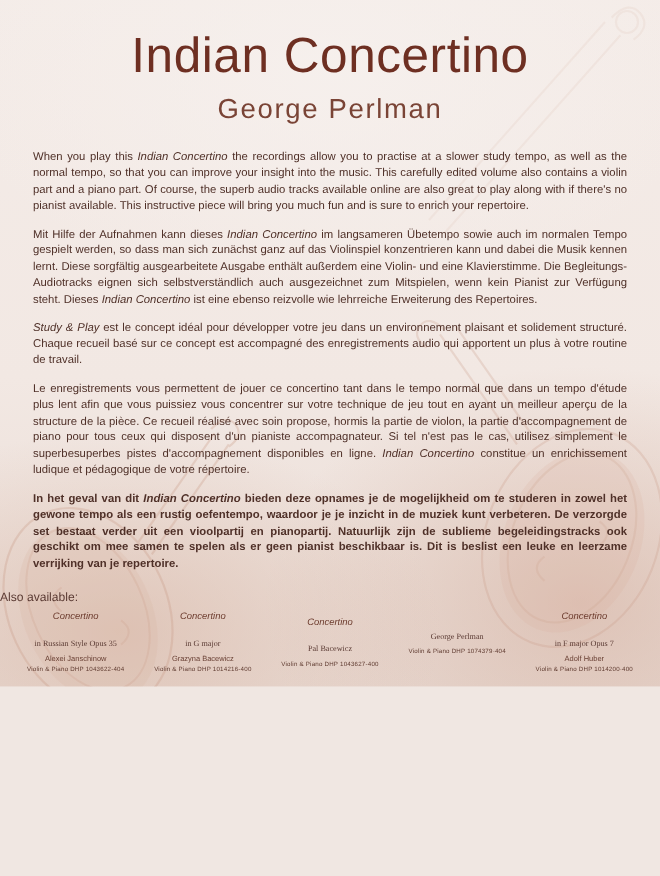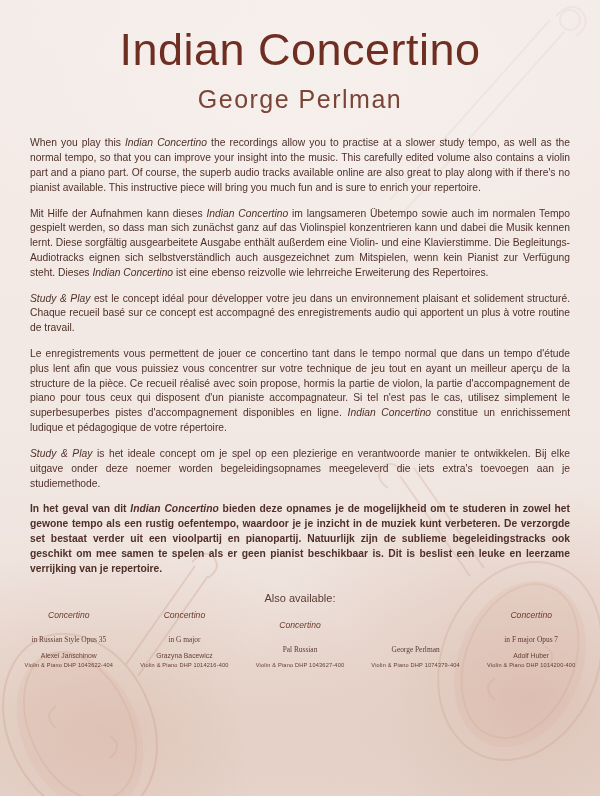--- a/index.html
+++ b/index.html
@@ -10,21 +10,21 @@
     width: 600px;
     height: 796px;
     background: #f0e7e2;
     font-family: "Liberation Sans", sans-serif;
     color: #5a3a33;
     overflow: hidden;
   }
   .page {
     position: relative;
     width: 600px;
-    height: 796px;
+    height: 624px;
     background:
       radial-gradient(ellipse 420px 260px at 18% 92%, rgba(214,178,160,0.55) 0%, rgba(240,231,226,0) 70%),
       radial-gradient(ellipse 400px 300px at 88% 88%, rgba(208,168,150,0.50) 0%, rgba(240,231,226,0) 72%),
       radial-gradient(ellipse 500px 300px at 50% 10%, rgba(246,240,237,0.9) 0%, rgba(238,227,221,0) 70%),
       linear-gradient(180deg, #f4ece8 0%, #f2e8e3 55%, #e9dbd4 100%);
     overflow: hidden;
   }
   
   .bg-violin {
     position: absolute;
@@ -82,31 +82,30 @@
     text-align: justify;
     color: #4f3028;
   }
   .para {
     margin: 0 0 11px 0;
   }
   .para:last-child { margin-bottom: 0; font-weight: bold; }
   .it { font-style: italic; }
 
   .also-available {
-    text-align: center;
     font-size: 11px;
     color: #5a3a33;
     margin-top: 16px;
     margin-bottom: 6px;
   }
 
   .editions {
     display: flex;
     justify-content: center;
-    align-items: flex-end;
+    align-items: center;
     gap: 6px;
     margin: 0 14px;
   }
   .edition {
     flex: 1 1 0;
     text-align: center;
     color: #5a3a33;
     padding: 0 2px;
   }
   .ed-title {
@@ -181,42 +180,41 @@
 
   <div class="content">
     <h1 class="title">Indian Concertino</h1>
     <h2 class="composer">George Perlman</h2>
 
     <div class="body-text">
       <p class="para">When you play this <span class="it">Indian Concertino</span> the recordings allow you to practise at a slower study tempo, as well as the normal tempo, so that you can improve your insight into the music. This carefully edited volume also contains a violin part and a piano part. Of course, the superb audio tracks available online are also great to play along with if there's no pianist available. This instructive piece will bring you much fun and is sure to enrich your repertoire.</p>
       <p class="para">Mit Hilfe der Aufnahmen kann dieses <span class="it">Indian Concertino</span> im langsameren Übetempo sowie auch im normalen Tempo gespielt werden, so dass man sich zunächst ganz auf das Violinspiel konzentrieren kann und dabei die Musik kennen lernt. Diese sorgfältig ausgearbeitete Ausgabe enthält außerdem eine Violin- und eine Klavierstimme. Die Begleitungs-Audiotracks eignen sich selbstverständlich auch ausgezeichnet zum Mitspielen, wenn kein Pianist zur Verfügung steht. Dieses <span class="it">Indian Concertino</span> ist eine ebenso reizvolle wie lehrreiche Erweiterung des Repertoires.</p>
       <p class="para"><span class="it">Study &amp; Play</span> est le concept idéal pour développer votre jeu dans un environnement plaisant et solidement structuré. Chaque recueil basé sur ce concept est accompagné des enregistrements audio qui apportent un plus à votre routine de travail.</p>
       <p class="para">Le enregistrements vous permettent de jouer ce concertino tant dans le tempo normal que dans un tempo d'étude plus lent afin que vous puissiez vous concentrer sur votre technique de jeu tout en ayant un meilleur aperçu de la structure de la pièce. Ce recueil réalisé avec soin propose, hormis la partie de violon, la partie d'accompagnement de piano pour tous ceux qui disposent d'un pianiste accompagnateur. Si tel n'est pas le cas, utilisez simplement le superbesuperbes pistes d'accompagnement disponibles en ligne. <span class="it">Indian Concertino</span> constitue un enrichissement ludique et pédagogique de votre répertoire.</p>
-      <p class="para"><span class="it">Study &amp; Play</span> is het ideale concept om je spel op een plezierige en verantwoorde manier te ontwikkelen. Bij elke uitgave onder deze noemer worden begeleidingsopnames meegeleverd die iets extra's toevoegen aan je studiemethode.</p>
       <p class="para">In het geval van dit <span class="it">Indian Concertino</span> bieden deze opnames je de mogelijkheid om te studeren in zowel het gewone tempo als een rustig oefentempo, waardoor je je inzicht in de muziek kunt verbeteren. De verzorgde set bestaat verder uit een vioolpartij en pianopartij. Natuurlijk zijn de sublieme begeleidingstracks ook geschikt om mee samen te spelen als er geen pianist beschikbaar is. Dit is beslist een leuke en leerzame verrijking van je repertoire.</p>
     </div>
 
     <div class="also-available">Also available:</div>
 
     <div class="editions">
       <div class="edition">
         <div class="ed-title">Concertino</div>
         <div class="ed-sub">in Russian Style Opus 35</div>
         <div class="ed-arr">Alexei Janschinow</div>
         <div class="ed-code">Violin &amp; Piano DHP 1043622-404</div>
       </div>
       <div class="edition">
         <div class="ed-title">Concertino</div>
         <div class="ed-sub">in G major</div>
         <div class="ed-arr">Grazyna Bacewicz</div>
         <div class="ed-code">Violin &amp; Piano DHP 1014216-400</div>
       </div>
       <div class="edition">
         <div class="ed-title">Concertino</div>
-        <div class="ed-sub">Pal Russian</div>
+        <div class="ed-sub">Pal Bacewicz</div>
         <div class="ed-arr"></div>
         <div class="ed-code">Violin &amp; Piano DHP 1043627-400</div>
       </div>
       <div class="edition">
         <div class="ed-sub">George Perlman</div>
         <div class="ed-arr"></div>
         <div class="ed-code">Violin &amp; Piano DHP 1074379-404</div>
       </div>
       <div class="edition">
         <div class="ed-title">Concertino</div>

